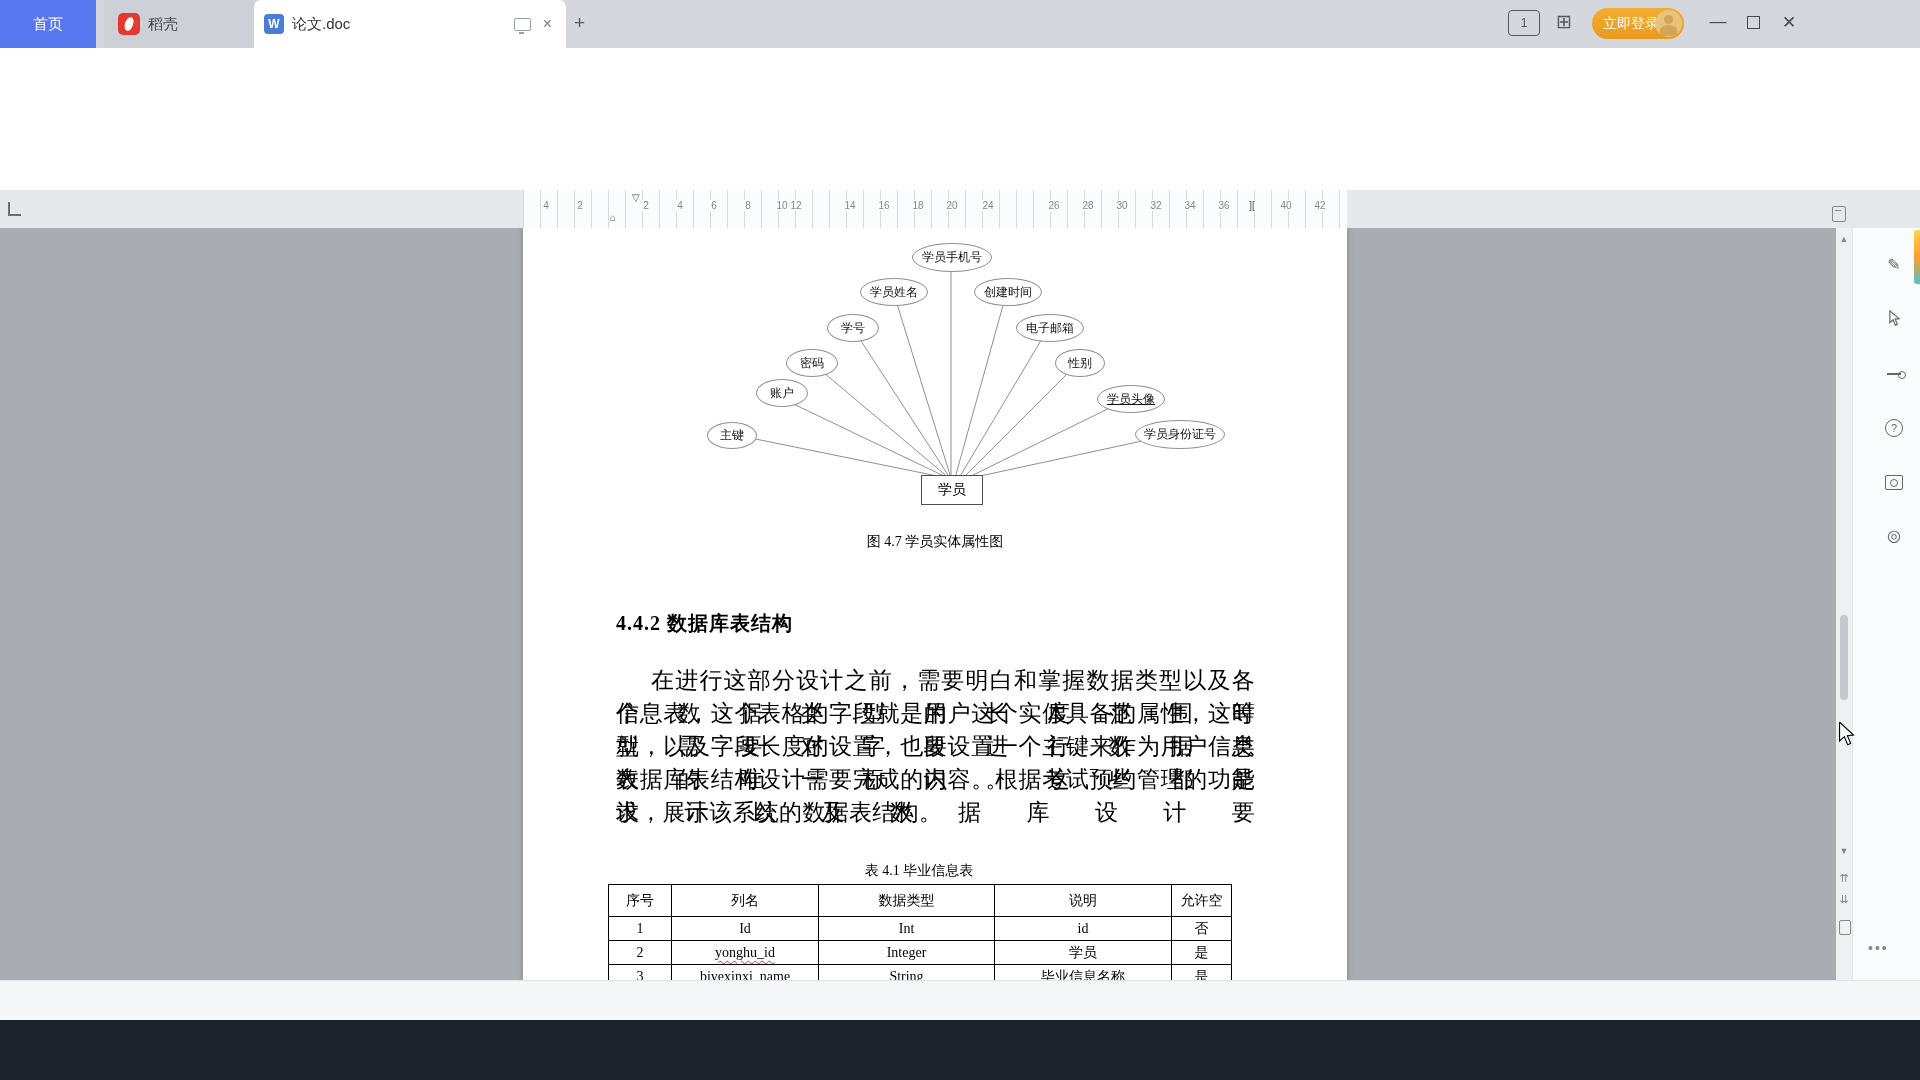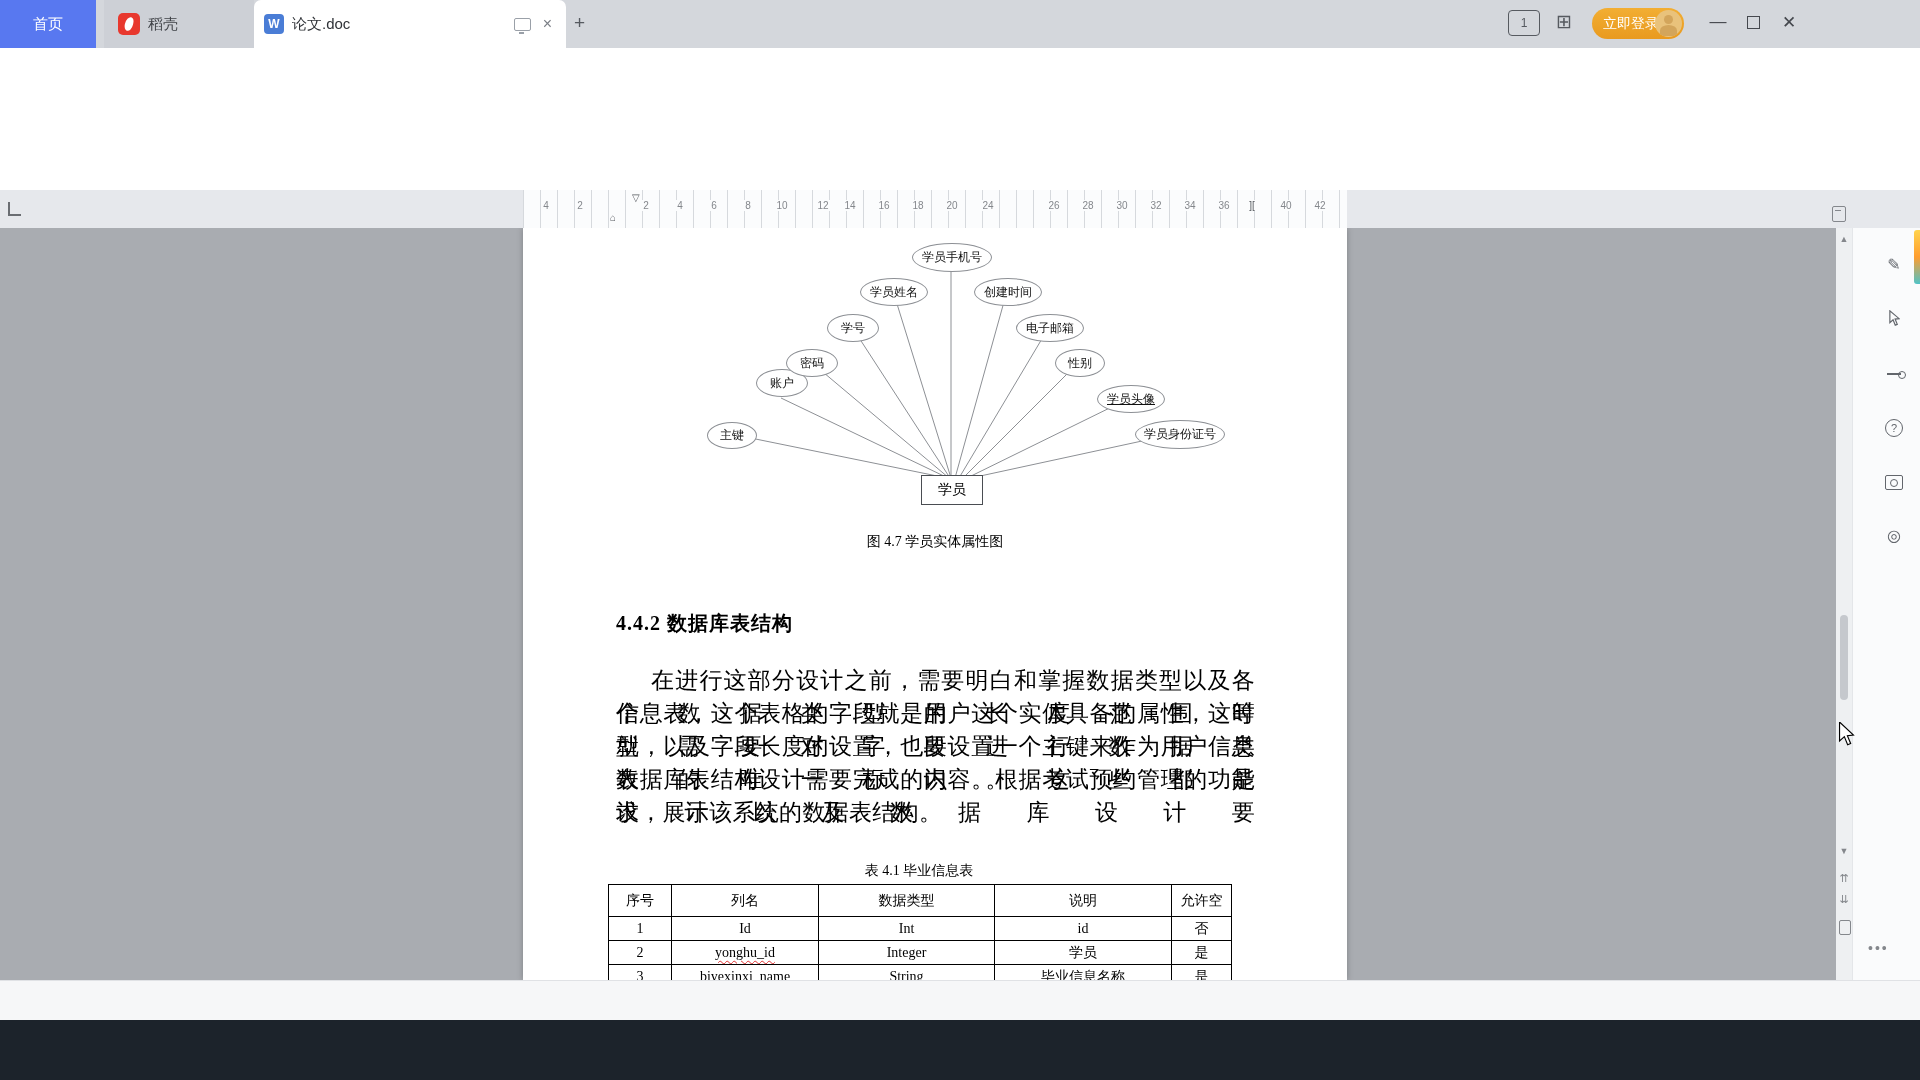--- a/index.html
+++ b/index.html
@@ -303,21 +303,21 @@
   <div class="r ruler"></div>
   <div class="r ruler-page"></div>
   <div class="r tabsel"></div>
   <span class="r rmark" style="left:546px;">4</span>
   <span class="r rmark" style="left:580px;">2</span>
   <span class="r rmark" style="left:646px;">2</span>
   <span class="r rmark" style="left:680px;">4</span>
   <span class="r rmark" style="left:714px;">6</span>
   <span class="r rmark" style="left:748px;">8</span>
   <span class="r rmark" style="left:782px;">10</span>
-  <span class="r rmark" style="left:796px;margin-left:27px;">12</span>
+  <span class="r rmark" style="left:796px;">12</span>
   <span class="r rmark" style="left:850px;">14</span>
   <span class="r rmark" style="left:884px;">16</span>
   <span class="r rmark" style="left:918px;">18</span>
   <span class="r rmark" style="left:952px;">20</span>
   <span class="r rmark" style="left:986px;">22</span>
   <span class="r rmark" style="left:988px;">24</span>
   <span class="r rmark" style="left:1054px;">26</span>
   <span class="r rmark" style="left:1088px;">28</span>
   <span class="r rmark" style="left:1122px;">30</span>
   <span class="r rmark" style="left:1156px;">32</span>
@@ -342,21 +342,21 @@
             <line x1="370" y1="63" x2="428" y2="250"></line>
             <line x1="428" y1="28" x2="428" y2="250"></line>
             <line x1="484" y1="63" x2="432" y2="250"></line>
             <line x1="526" y1="99" x2="436" y2="250"></line>
             <line x1="556" y1="134" x2="440" y2="250"></line>
             <line x1="607" y1="170" x2="444" y2="250"></line>
             <line x1="656" y1="205" x2="448" y2="250"></line>
           </g>
         </svg>
         <div class="ellipse" style="left:184px;top:194px;width:48px;height:25px;">主键</div>
-        <div class="ellipse" style="left:233px;top:141px;width:50px;height:26px;">账户</div>
+        <div class="ellipse" style="left:233px;top:151px;width:50px;height:26px;">账户</div>
         <div class="ellipse" style="left:263px;top:121px;width:50px;height:26px;">密码</div>
         <div class="ellipse" style="left:304px;top:86px;width:50px;height:26px;">学号</div>
         <div class="ellipse" style="left:337px;top:50px;width:66px;height:26px;">学员姓名</div>
         <div class="ellipse" style="left:389px;top:15px;width:78px;height:27px;">学员手机号</div>
         <div class="ellipse" style="left:451px;top:50px;width:66px;height:26px;">创建时间</div>
         <div class="ellipse" style="left:493px;top:86px;width:66px;height:26px;">电子邮箱</div>
         <div class="ellipse" style="left:532px;top:121px;width:48px;height:26px;">性别</div>
         <div class="ellipse" style="left:574px;top:157px;width:66px;height:26px;text-decoration:underline;">学员头像</div>
         <div class="ellipse" style="left:612px;top:192px;width:88px;height:27px;">学员身份证号</div>
         <div class="entity-box r">学员</div>

